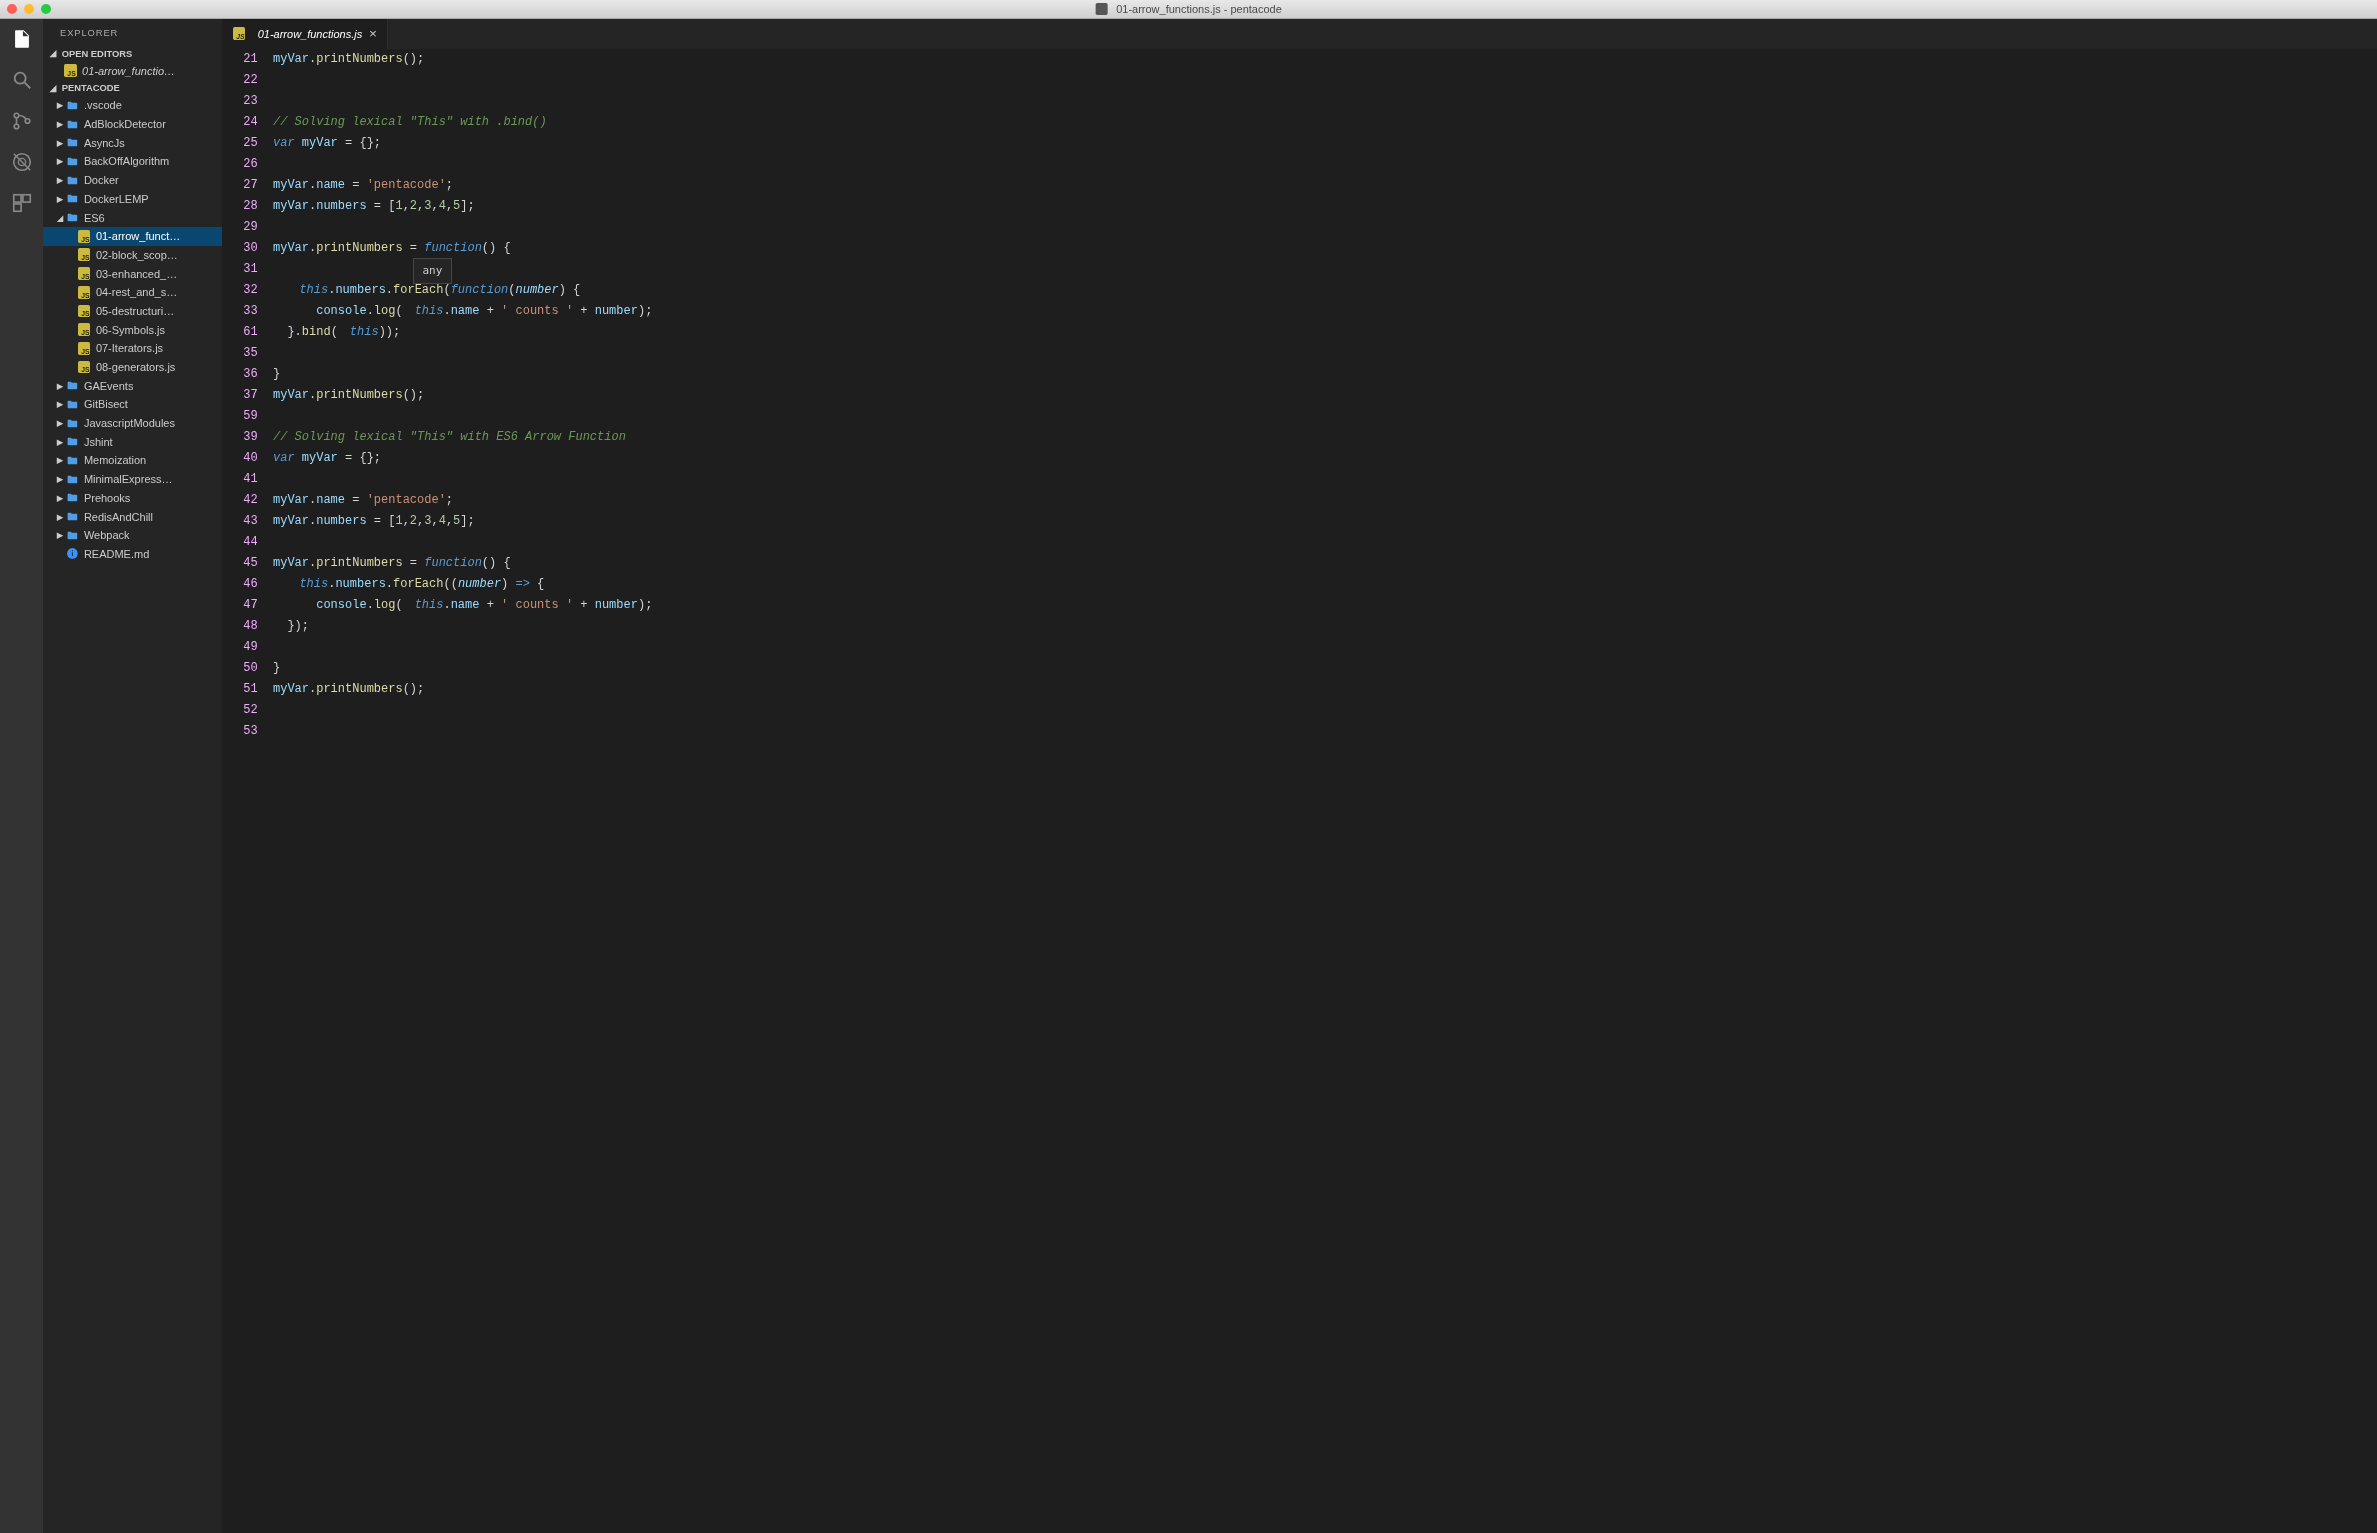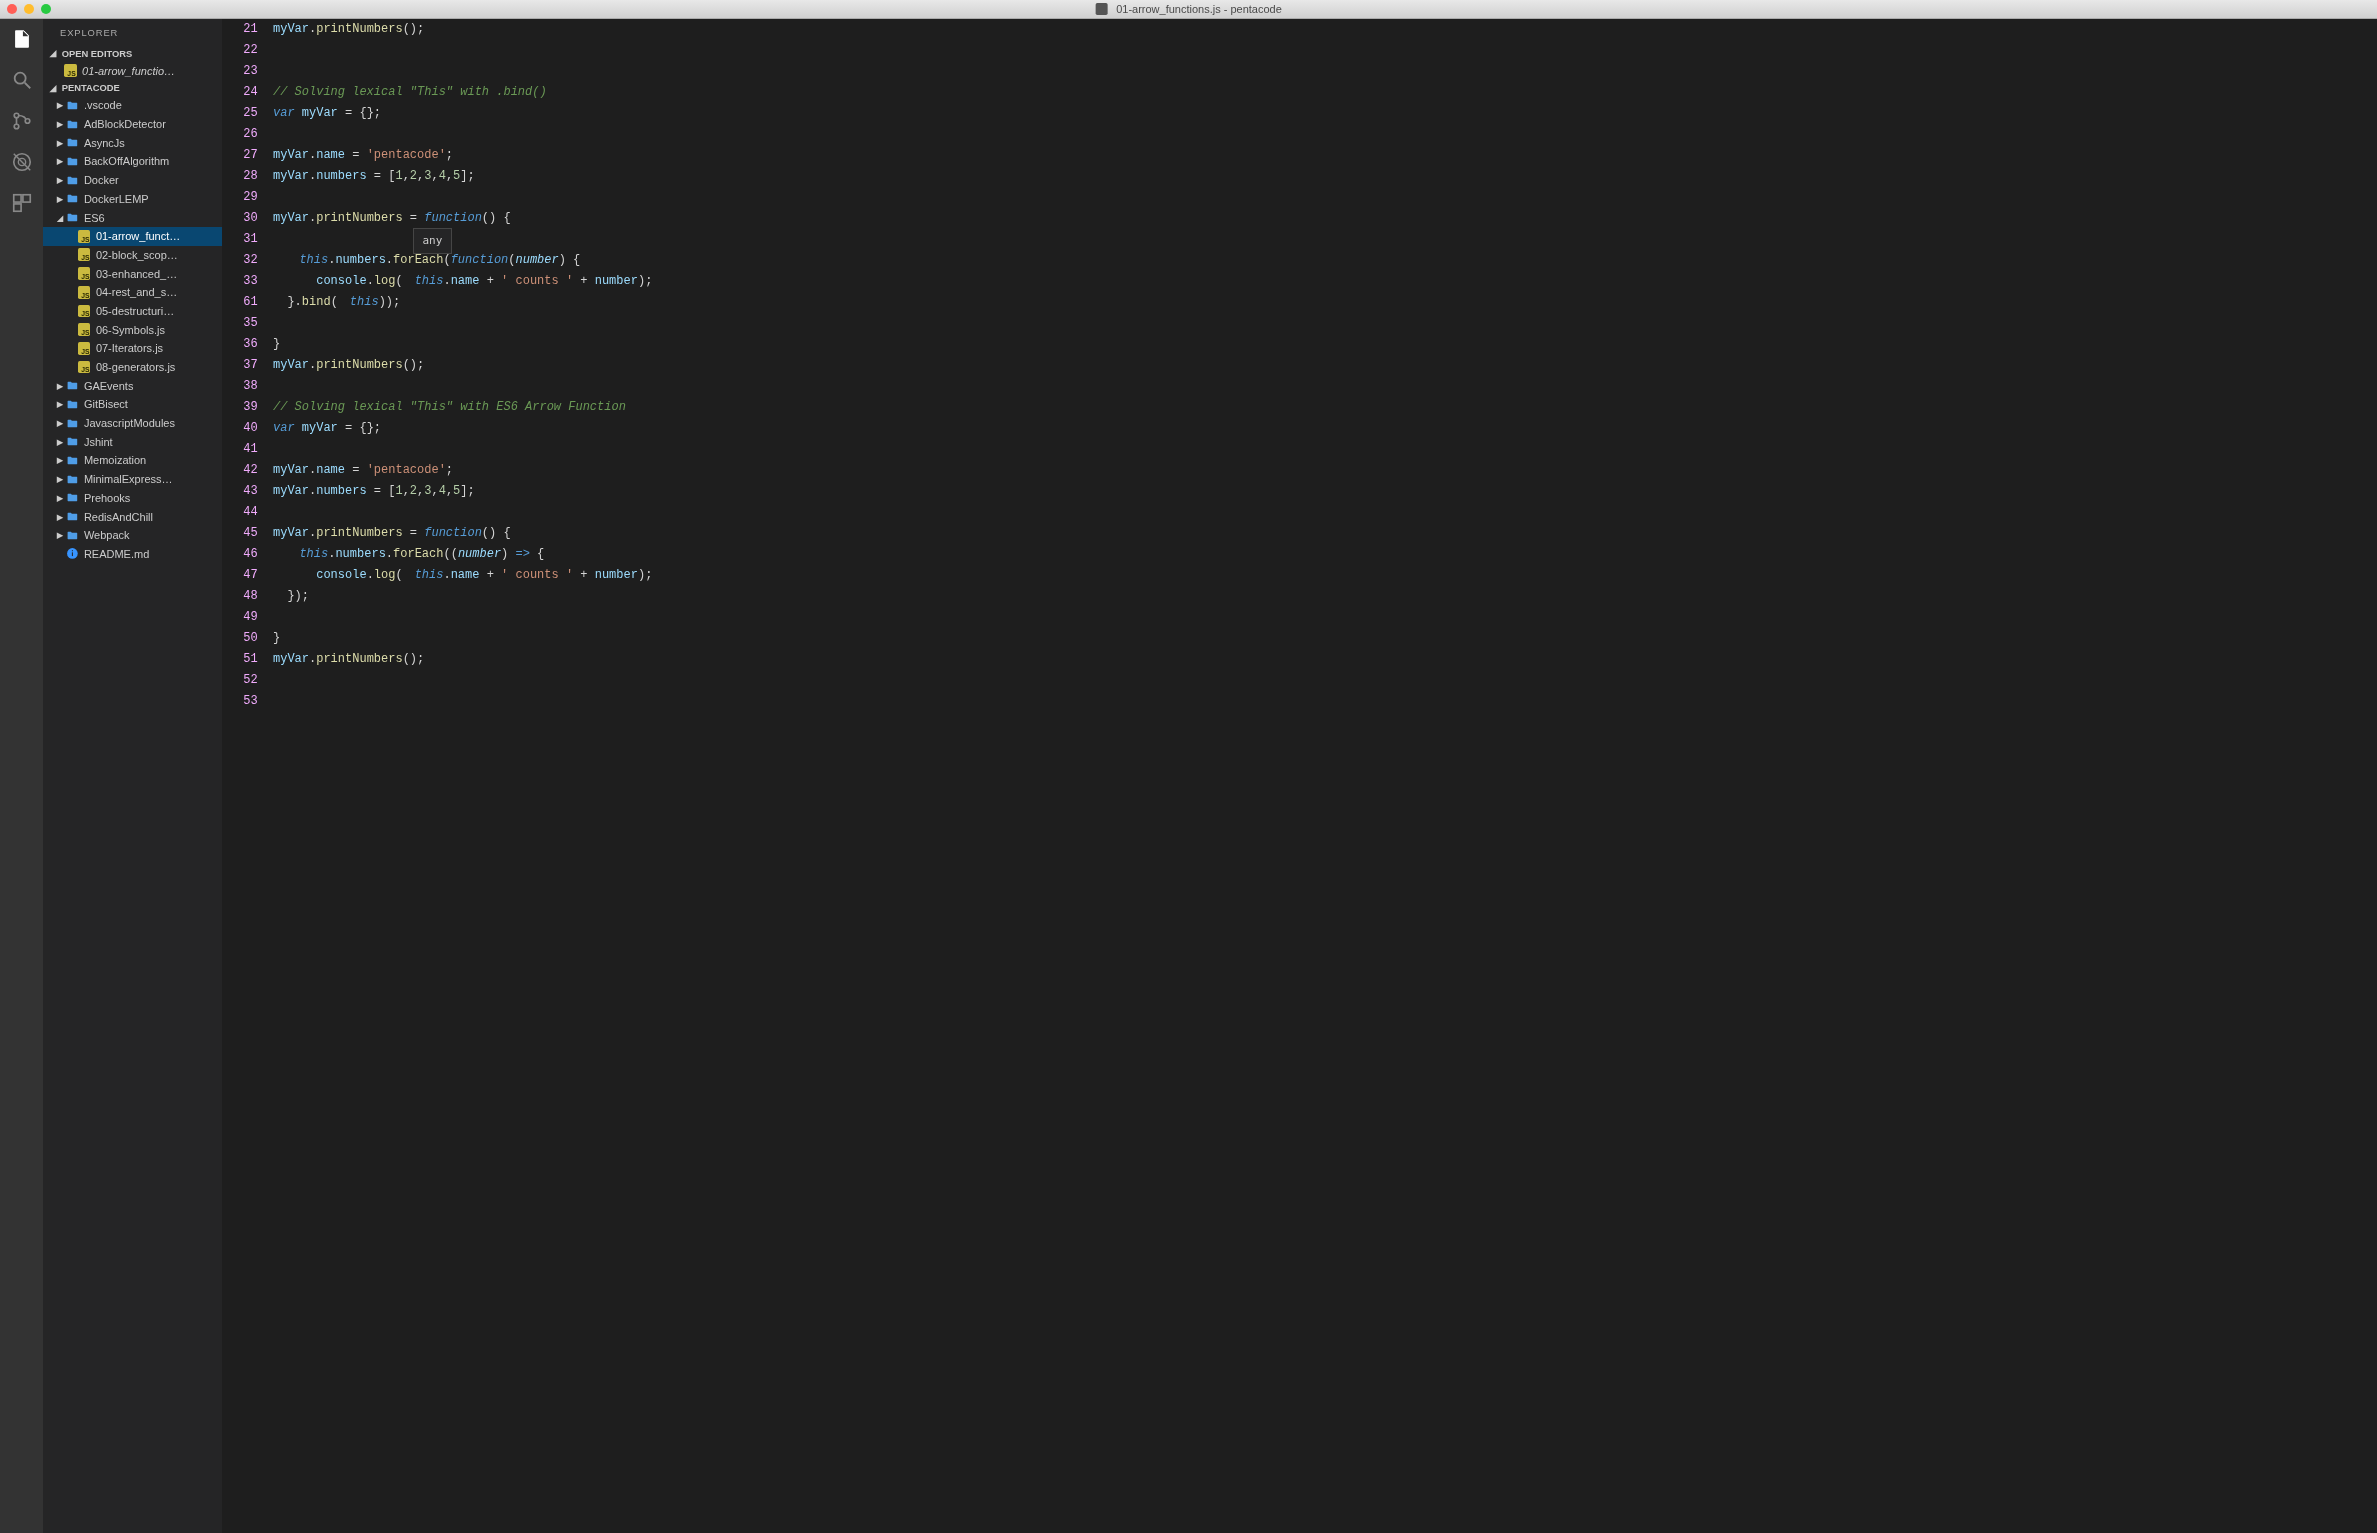--- a/index.html
+++ b/index.html
@@ -460,40 +460,49 @@
               <rect x="11" y="10" width="2" height="7" fill="#252526"></rect>
               <rect x="11" y="6" width="2" height="2" fill="#252526"></rect>
             </svg>
           </span>
           <span class="tree-label">README.md</span>
         </div>
       </div>
   </div>
 
   <div class="editor-area">
+    <div class="tabs">
+      <div class="tab">
+        <span class="tree-icon">
+            <span class="js-icon">JS</span>
+          </span>
+        <span>01-arrow_functions.js</span>
+        <span class="tab-close">×</span>
+      </div>
+    </div>
     <div class="editor-body">
       <div class="gutter" id="gutter">
           <div>21</div>
           <div>22</div>
           <div>23</div>
           <div>24</div>
           <div>25</div>
           <div>26</div>
           <div>27</div>
           <div>28</div>
           <div>29</div>
           <div>30</div>
           <div>31</div>
           <div>32</div>
           <div>33</div>
           <div>61</div>
           <div>35</div>
           <div>36</div>
           <div>37</div>
-          <div>38</div>
+          <div>59</div>
           <div>39</div>
           <div>40</div>
           <div>41</div>
           <div>42</div>
           <div>43</div>
           <div>44</div>
           <div>45</div>
           <div>46</div>
           <div>47</div>
           <div>48</div>

